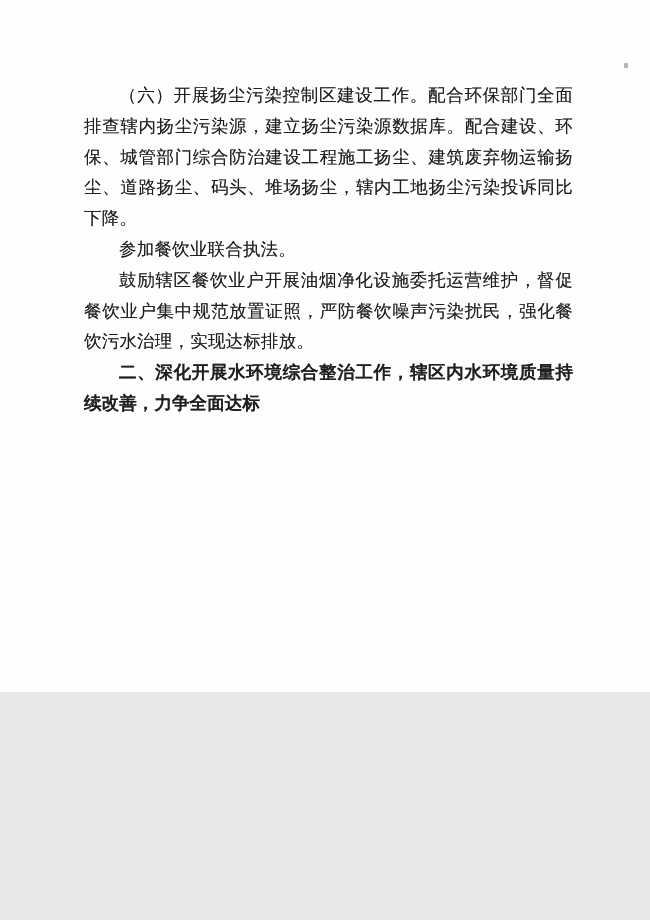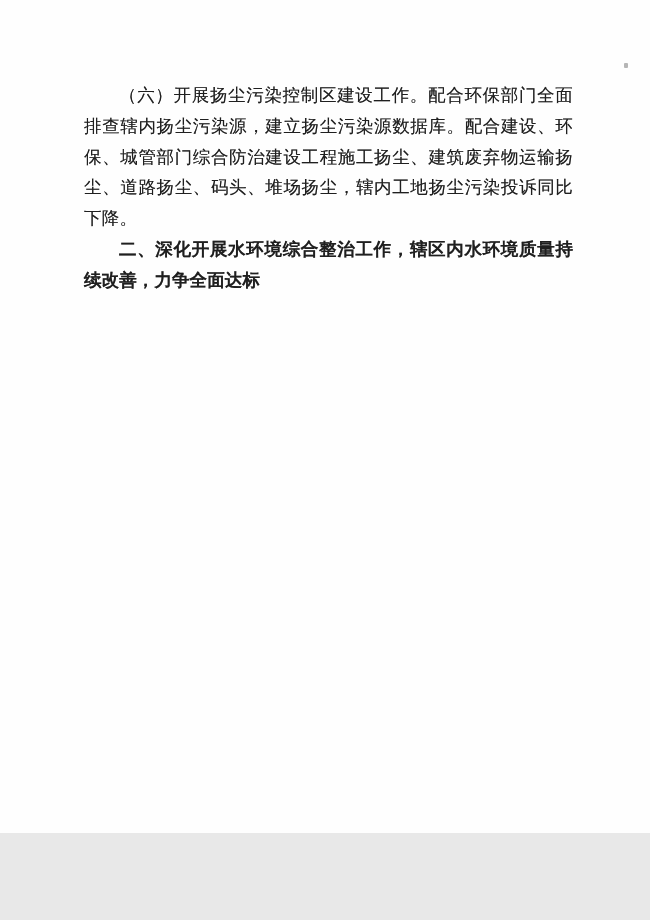--- a/index.html
+++ b/index.html
@@ -13,21 +13,21 @@
   }
   body {
     width: 650px;
     height: 920px;
     background: #e8e8e8;
     font-family: "Liberation Serif", "DejaVu Serif", serif;
   }
   .page {
     position: relative;
     width: 650px;
-    height: 833px;
+    height: 692px;
     background: var(--page-bg);
     overflow: hidden;
   }
   .content {
     position: absolute;
     left: 84px;
     top: 80px;
     width: 489px;
     color: var(--text-color);
     font-size: 17.5px;
@@ -71,20 +71,22 @@
     border-radius: 1px;
   }
 </style>
 </head>
 <body>
 
 <div class="page">
 
   <div class="content">
     <p class="para">（六）开展扬尘污染控制区建设工作。配合环保部门全面排查辖内扬尘污染源，建立扬尘污染源数据库。配合建设、环保、城管部门综合防治建设工程施工扬尘、建筑废弃物运输扬尘、道路扬尘、码头、堆场扬尘，辖内工地扬尘污染投诉同比下降。</p>
+    <p class="para">参加餐饮业联合执法。</p>
+    <p class="para">鼓励辖区餐饮业户开展油烟净化设施委托运营维护，督促餐饮业户集中规范放置证照，严防餐饮噪声污染扰民，强化餐饮污水治理，实现达标排放。</p>
     <p class="para bold">二、深化开展水环境综合整治工作，辖区内水环境质量持续改善，力争全面达标</p>
 
   </div>
 
   <div class="footer">
     <span class="dash">—</span>
     <span class="num">40</span>
     <span class="dash">—</span>
   </div>
 

